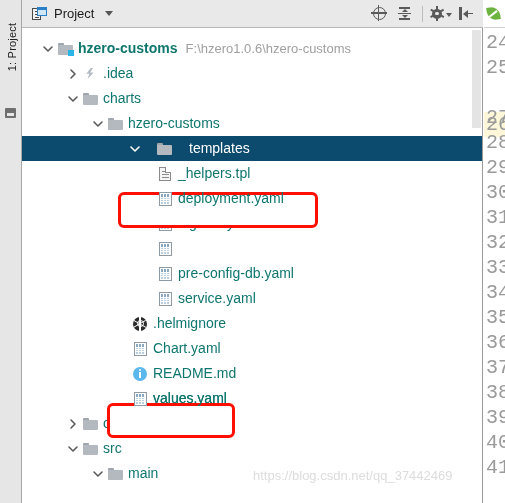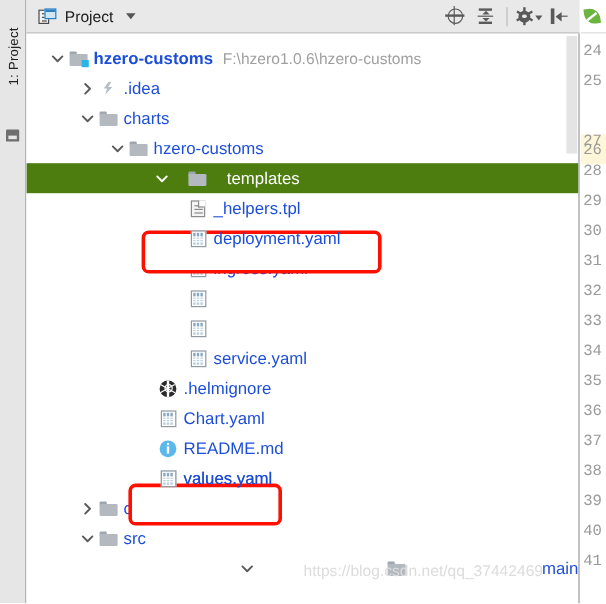--- a/index.html
+++ b/index.html
@@ -262,21 +262,21 @@
 
   .row {
     position: absolute;
     left: 0;
     width: 460px;
     height: 25px;
     display: flex;
     align-items: center;
     white-space: nowrap;
   }
-  .row.sel { background: #4d7c0f; gap: 12px; }
+  .row.sel { background: #0c4a6e; gap: 12px; }
   .row.sel .label { color: #ffffff; }
   .row.sel .twisty svg path { stroke: #ffffff; }
 
   .twisty {
     width: 16px; height: 25px;
     display: flex;
     align-items: center;
     justify-content: center;
     flex: 0 0 auto;
   }
@@ -286,21 +286,21 @@
     width: 18px; height: 25px;
     display: flex;
     align-items: center;
     justify-content: center;
     flex: 0 0 auto;
     margin-right: 4px;
   }
 
   .label {
     font-size: 14px;
-    color: #1d4ed8;
+    color: #0f766e;
     line-height: 25px;
   }
   .label.bold { font-weight: bold; }
   .path-hint {
     font-size: 13px;
     color: #a0a0a0;
     margin-left: 8px;
     line-height: 25px;
   }
 
@@ -516,21 +516,21 @@
     position: absolute;
     left: 0; top: 28px;
     width: 21px; height: 475px;
     background: #ffffff;
   }
   .gline {
     position: absolute;
     left: 0;
     width: 21px; height: 25px;
     font-family: "Liberation Mono", monospace;
-    font-size: 13px;
+    font-size: 20px;
     color: #9a9a9a;
     line-height: 25px;
     text-align: left;
     padding-left: 2px;
     box-sizing: border-box;
     letter-spacing: 0;
   }
   .gline.cur { background: #fdf6d8; }
 
   
@@ -751,20 +751,21 @@
               <i></i>
               <i></i>
               <i></i>
               <i></i>
               <i></i>
               <i></i>
               <i></i>
               <i></i>
             </span>
           </span>
+          <span class="label">pre-config-db.yaml</span>
         </div>
         <div class="row" style="top: 258px;">
           <span style="display: inline-block; width: 118px; flex: 0 0 auto;"></span>
           <span class="twisty empty"></span>
           <span class="icon-slot">
             <span class="ic-yaml">
               <i class="head"></i>
               <i class="head"></i>
               <i class="head"></i>
               <i></i>
@@ -864,21 +865,21 @@
             </svg>
           </span>
           <span class="icon-slot">
             <span class="ic-folder">
               <span class="tabtop"></span>
               <span class="body"></span>
             </span>
           </span>
           <span class="label">src</span>
         </div>
-        <div class="row" style="top: 433px; justify-content: space-between;">
+        <div class="row" style="top: 433px;">
           <span style="display: inline-block; width: 68px; flex: 0 0 auto;"></span>
           <span class="twisty">
             <svg width="12" height="12" viewBox="0 0 12 12">
               <path d="M2 4 L6 8 L10 4" fill="none" stroke="#5a5a5a" stroke-width="1.6" stroke-linecap="round" stroke-linejoin="round"></path>
             </svg>
           </span>
           <span class="icon-slot">
             <span class="ic-folder">
               <span class="tabtop"></span>
               <span class="body"></span>

